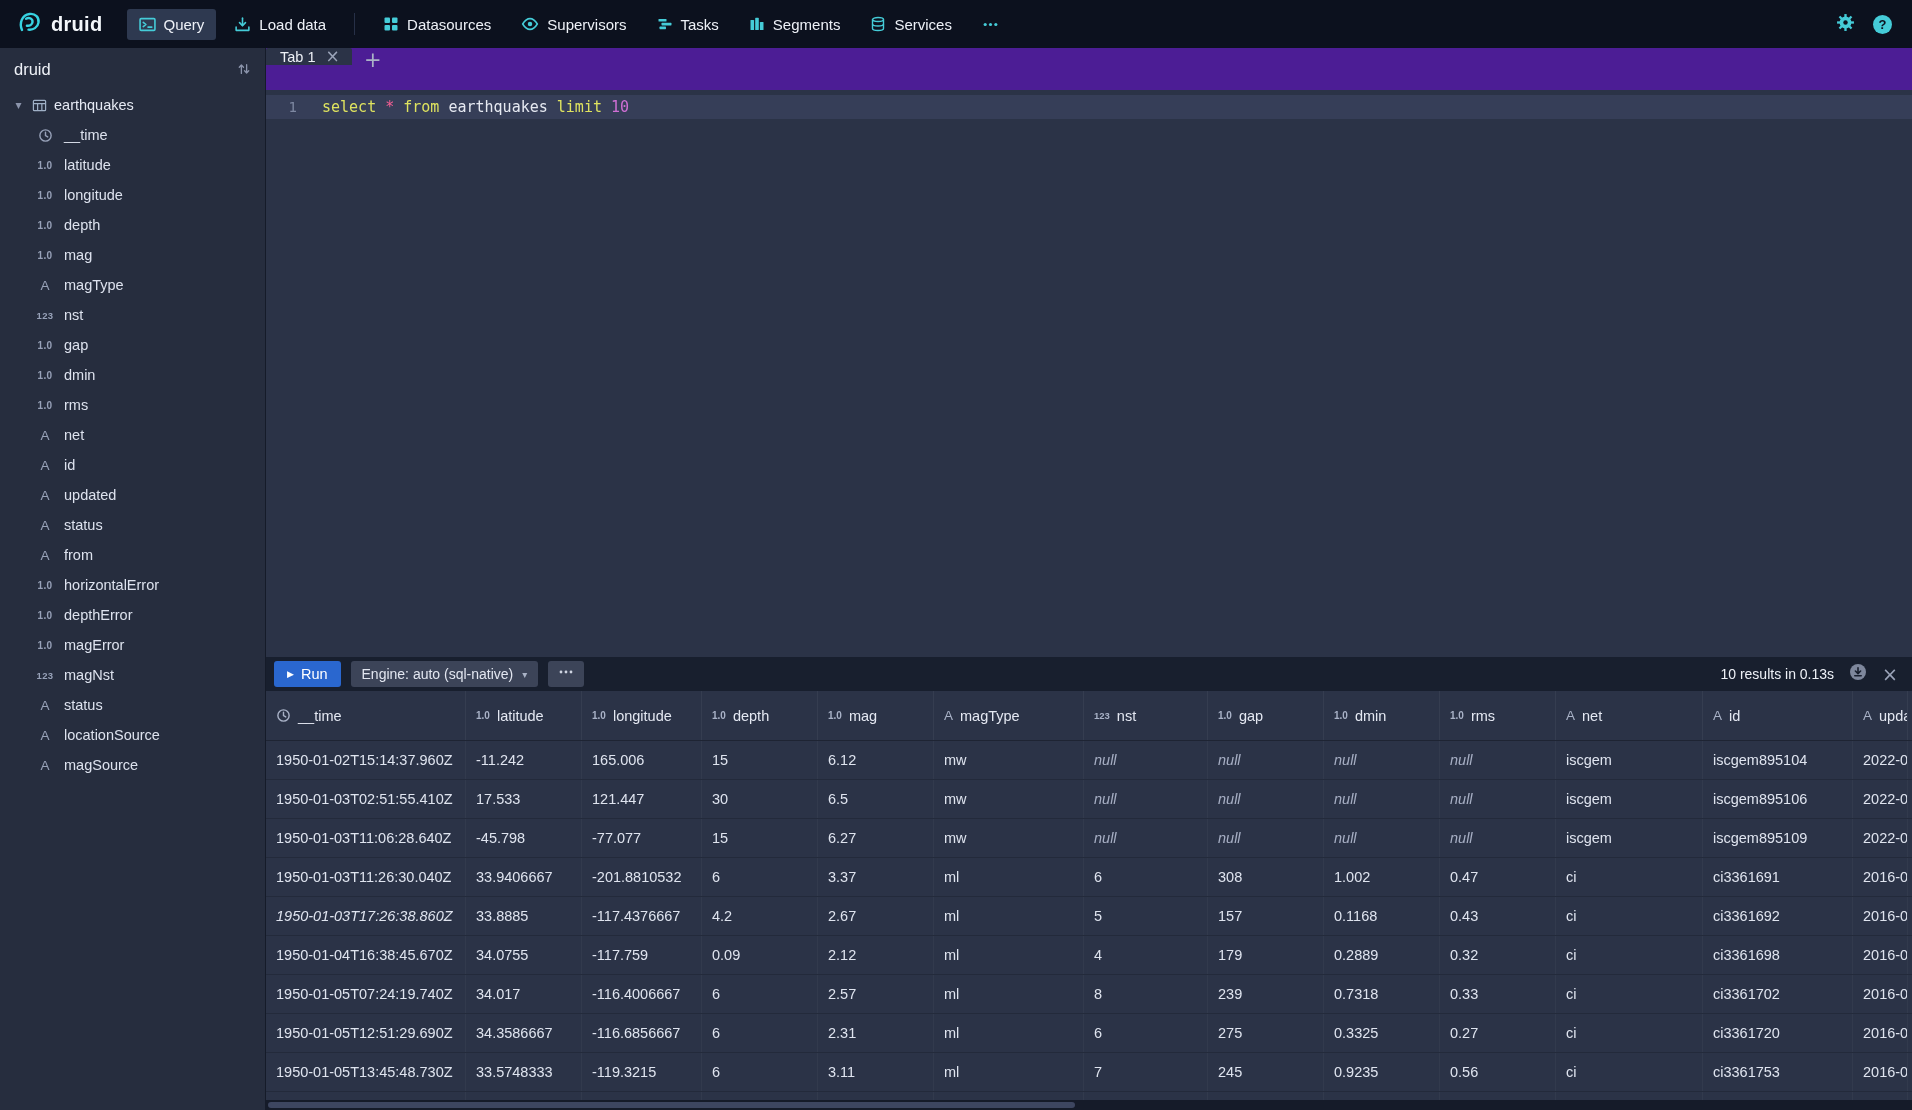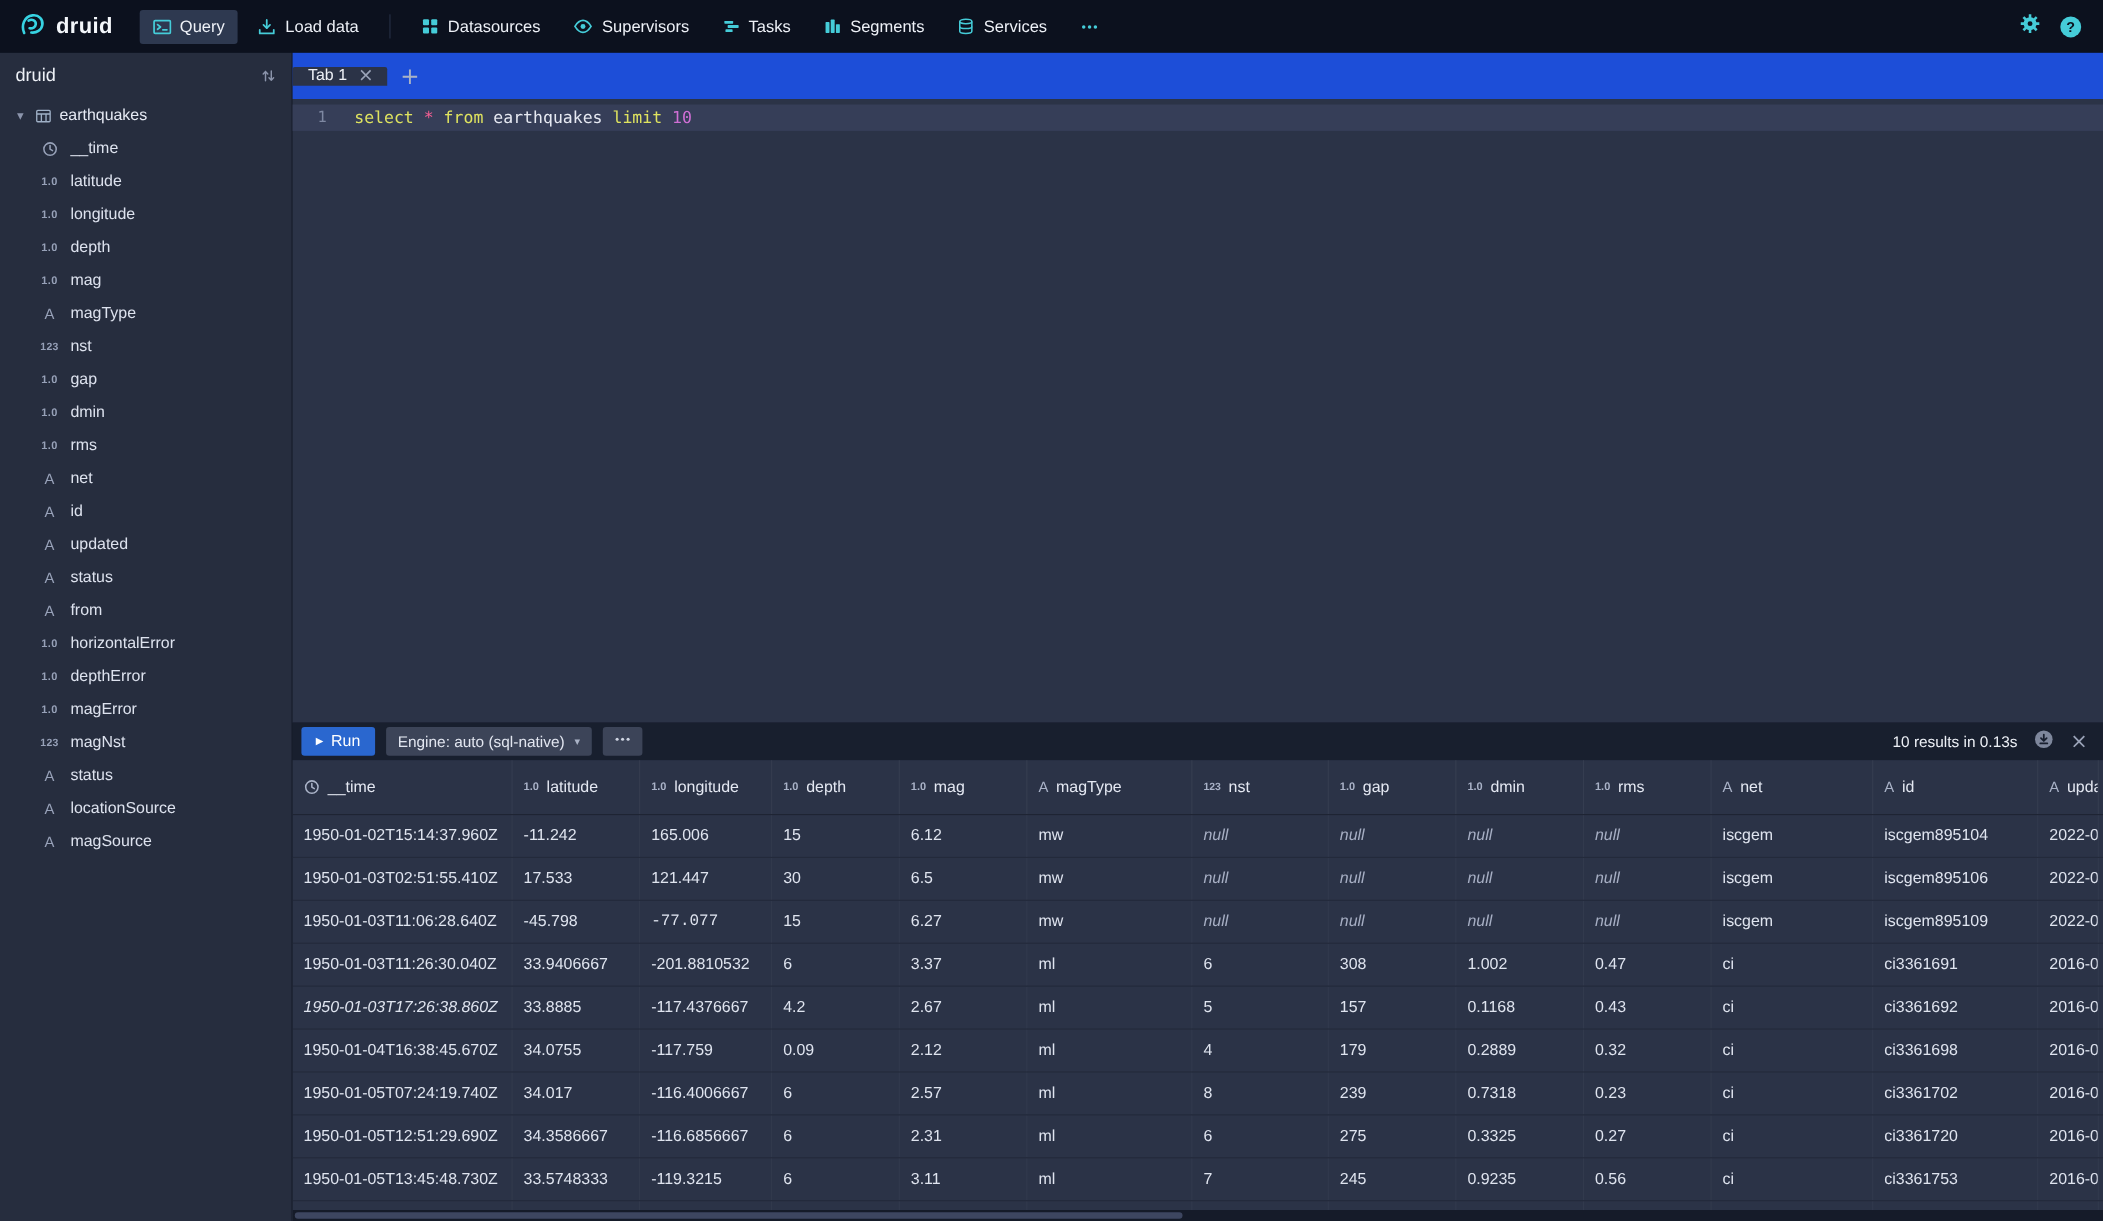--- a/index.html
+++ b/index.html
@@ -40,21 +40,21 @@
     color:#dde2ee; cursor:pointer; }
   .type-icon { width:24px; flex:none; display:flex; align-items:center; justify-content:center;
     color:#97a1b8; font-weight:600; }
   .t-float { font-size:10px; letter-spacing:.3px; }
   .t-long  { font-size:9.5px; letter-spacing:.3px; }
   .t-string{ font-size:13.5px; font-weight:500; }
 
   
   .main { flex:1; min-width:0; display:flex; flex-direction:column; }
 
-  .tabbar { height:42px; flex:none; background:#1d4ed8; display:flex; align-items:center; }
+  .tabbar { height:42px; flex:none; background:#4c1d95; display:flex; align-items:flex-start; }
   .tab { display:flex; align-items:center; gap:10px; padding:0 12px 0 14px; background:#2b3347;
     border-radius:2px 2px 0 0; font-size:14.5px; color:#eef1f7; cursor:pointer; }
   .tab-close { color:#9aa3b8; font-size:17px; line-height:1; cursor:pointer; font-family:"DejaVu Sans",sans-serif; }
   .newtab { width:42px; display:flex; align-items:center; justify-content:center; color:#aab3c6;
     font-size:21px; cursor:pointer; font-family:"DejaVu Sans",sans-serif; }
 
   .editor { flex:1; background:#2b3347; padding-top:5px; font-family:"DejaVu Sans Mono",monospace;
     font-size:15px; cursor:text; }
   .ed-line { display:flex; height:24px; line-height:24px; background:#363e58; }
   .gutter { width:44px; flex:none; text-align:right; padding-right:13px; color:#7e88a2; font-size:14px; }
@@ -465,21 +465,21 @@
             <div class="cell null" style="width: 116px;">null</div>
             <div class="cell null" style="width: 116px;">null</div>
             <div class="cell null" style="width: 116px;">null</div>
             <div class="cell" style="width: 147px;">iscgem</div>
             <div class="cell" style="width: 150px;">iscgem895106</div>
             <div class="cell" style="width: 55px;">2022-0</div>
           </div>
           <div class="trow">
             <div class="cell" style="width: 200px;">1950-01-03T11:06:28.640Z</div>
             <div class="cell" style="width: 116px;">-45.798</div>
-            <div class="cell" style="width: 120px; font-family: Liberation Mono, monospace;">-77.077</div>
+            <div class="cell" style="width: 120px;">-77.077</div>
             <div class="cell" style="width: 116px;">15</div>
             <div class="cell" style="width: 116px;">6.27</div>
             <div class="cell" style="width: 150px;">mw</div>
             <div class="cell null" style="width: 124px;">null</div>
             <div class="cell null" style="width: 116px;">null</div>
             <div class="cell null" style="width: 116px;">null</div>
             <div class="cell null" style="width: 116px;">null</div>
             <div class="cell" style="width: 147px;">iscgem</div>
             <div class="cell" style="width: 150px;">iscgem895109</div>
             <div class="cell" style="width: 55px;">2022-0</div>
@@ -532,21 +532,21 @@
           <div class="trow">
             <div class="cell" style="width: 200px;">1950-01-05T07:24:19.740Z</div>
             <div class="cell" style="width: 116px;">34.017</div>
             <div class="cell" style="width: 120px;">-116.4006667</div>
             <div class="cell" style="width: 116px;">6</div>
             <div class="cell" style="width: 116px;">2.57</div>
             <div class="cell" style="width: 150px;">ml</div>
             <div class="cell" style="width: 124px;">8</div>
             <div class="cell" style="width: 116px;">239</div>
             <div class="cell" style="width: 116px;">0.7318</div>
-            <div class="cell" style="width: 116px;">0.23</div>
+            <div class="cell" style="width: 116px;">0.33</div>
             <div class="cell" style="width: 147px;">ci</div>
             <div class="cell" style="width: 150px;">ci3361702</div>
             <div class="cell" style="width: 55px;">2016-0</div>
           </div>
           <div class="trow">
             <div class="cell" style="width: 200px;">1950-01-05T12:51:29.690Z</div>
             <div class="cell" style="width: 116px;">34.3586667</div>
             <div class="cell" style="width: 120px;">-116.6856667</div>
             <div class="cell" style="width: 116px;">6</div>
             <div class="cell" style="width: 116px;">2.31</div>

